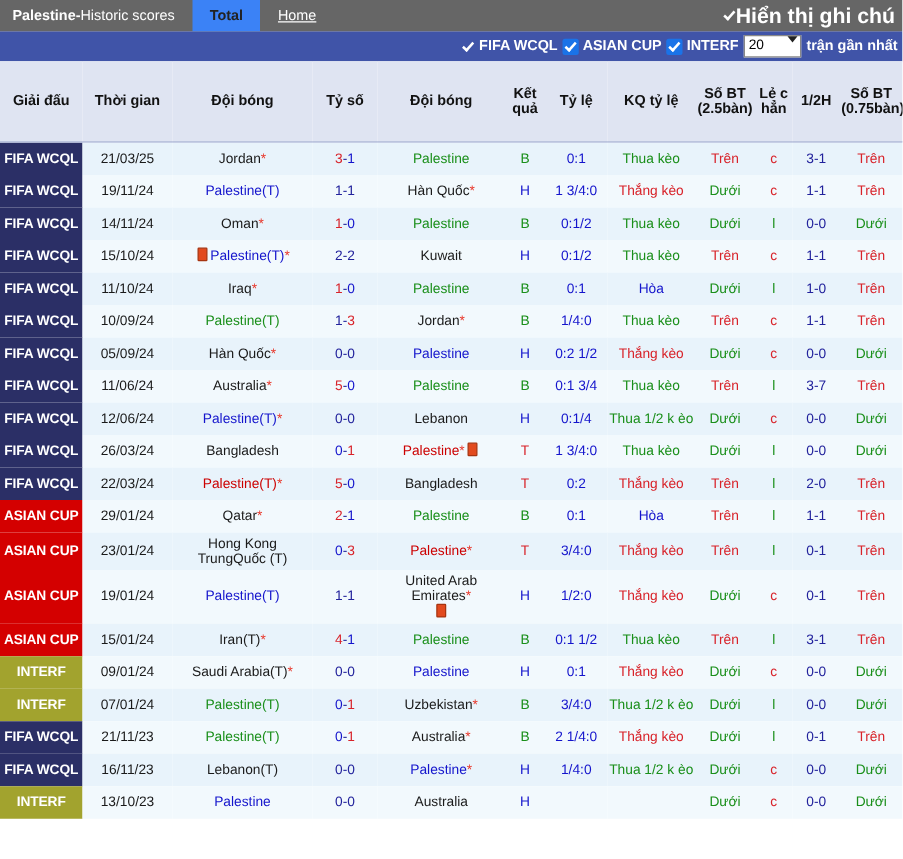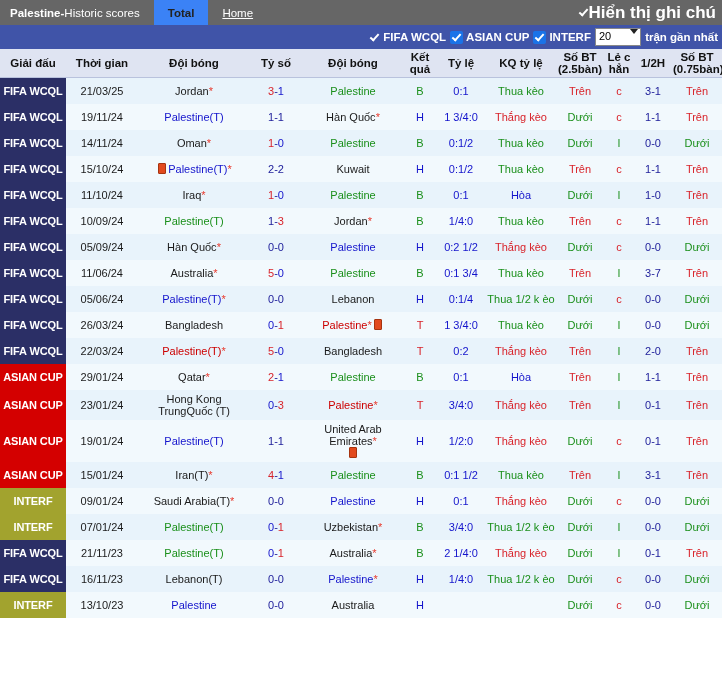--- a/index.html
+++ b/index.html
@@ -130,21 +130,21 @@
   table.scores {
     border-collapse: collapse;
     width: 722px;
     table-layout: fixed;
   }
   table.scores th {
     background: #dfe4f2;
     color: #111111;
     font-size: 11.5px;
     font-weight: bold;
-    padding: 2px 1px;
+    padding: 20px 1px;
     line-height: 12px;
     border-bottom: 1px solid #b9c2dd;
     text-align: center;
     vertical-align: middle;
   }
   table.scores td {
     padding: 3px 1px;
     text-align: center;
     vertical-align: middle;
     font-size: 11px;
@@ -365,21 +365,21 @@
         <td class="c-green">B</td>
         <td class="c-blue nowrapcell">0:1 3/4</td>
         <td class="c-green">Thua kèo</td>
         <td class="c-red">Trên</td>
         <td class="c-green">l</td>
         <td class="c-navy">3-7</td>
         <td class="c-red">Trên</td>
       </tr>
       <tr class="r-even">
         <td class="league lg-wcq">FIFA WCQL</td>
-        <td class="c-black">05/06/24</td>
+        <td class="c-black">12/06/24</td>
         <td><span class="team-wrap"><span class="c-blue">Palestine(T)</span><span class="star">*</span></span></td>
         <td><span class="c-navy">0</span><span class="c-navy">-</span><span class="c-navy">0</span></td>
         <td><span class="team-wrap"><span class="c-black">Lebanon</span></span></td>
         <td class="c-blue">H</td>
         <td class="c-blue nowrapcell">0:1/4</td>
         <td class="c-green">Thua 1/2 k èo</td>
         <td class="c-green">Dưới</td>
         <td class="c-red">c</td>
         <td class="c-navy">0-0</td>
         <td class="c-green">Dưới</td>

